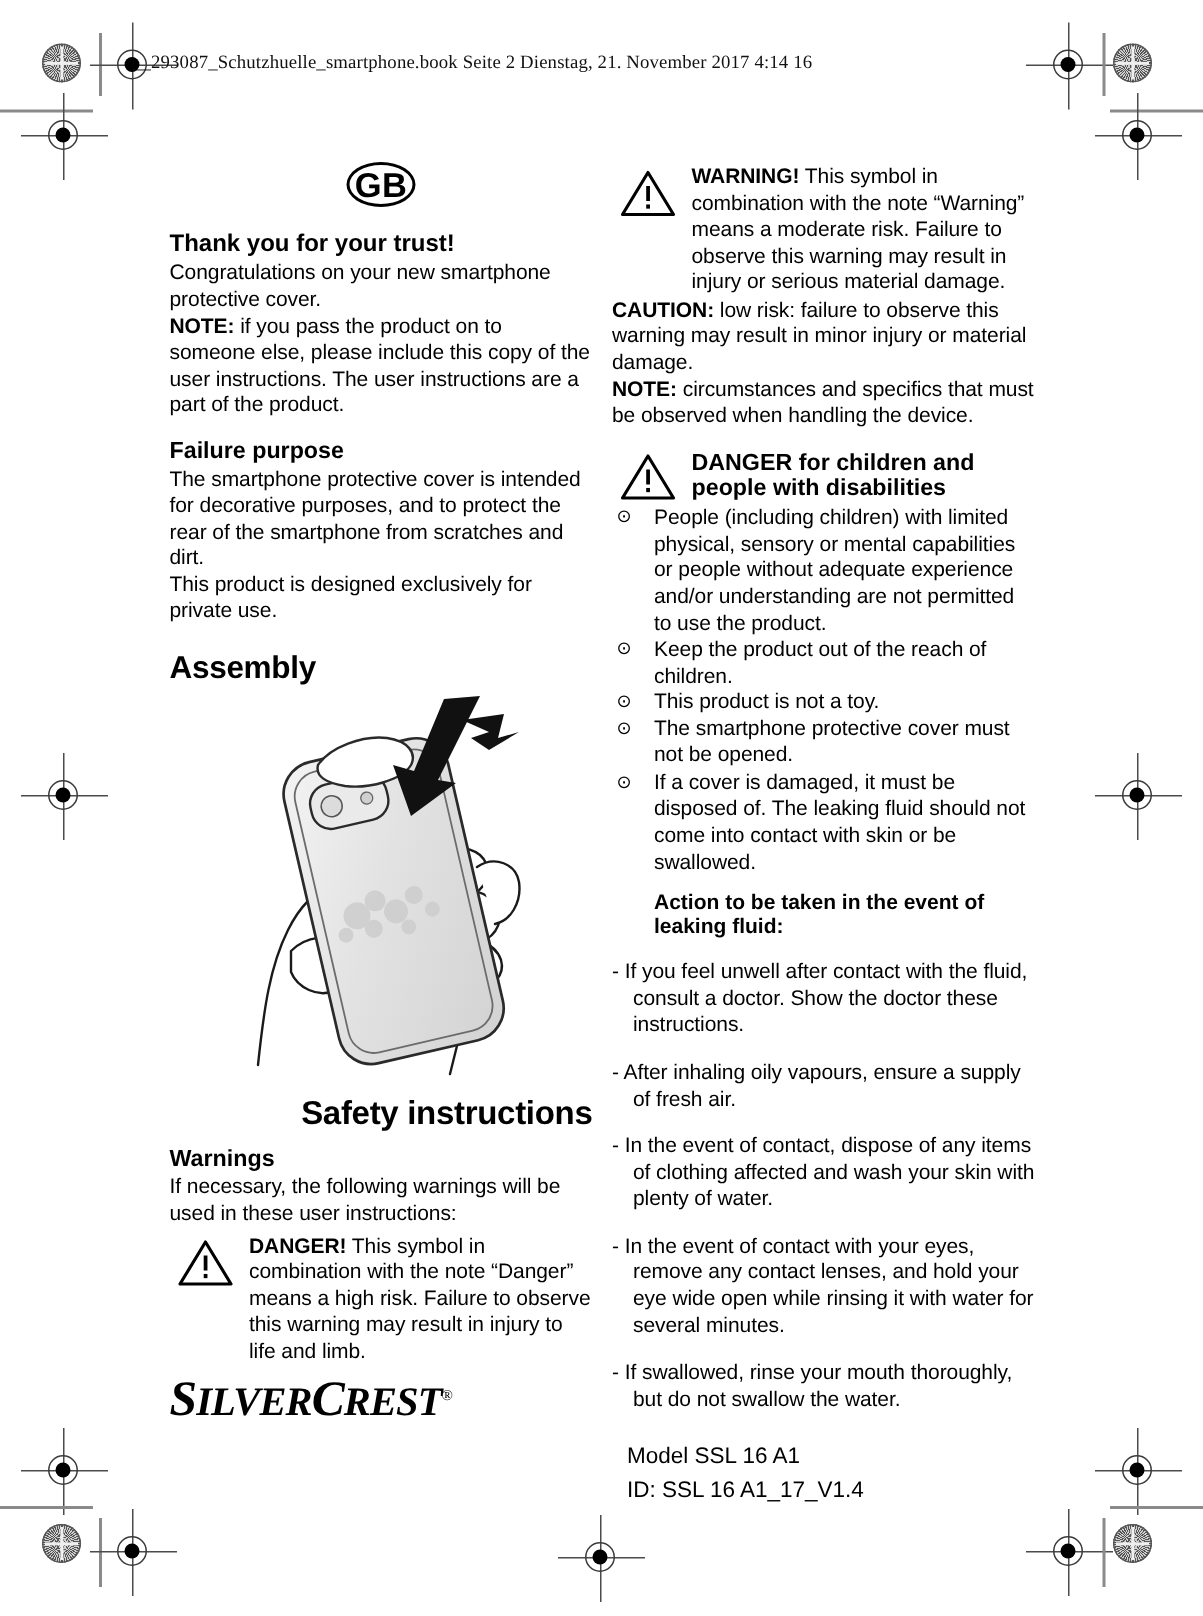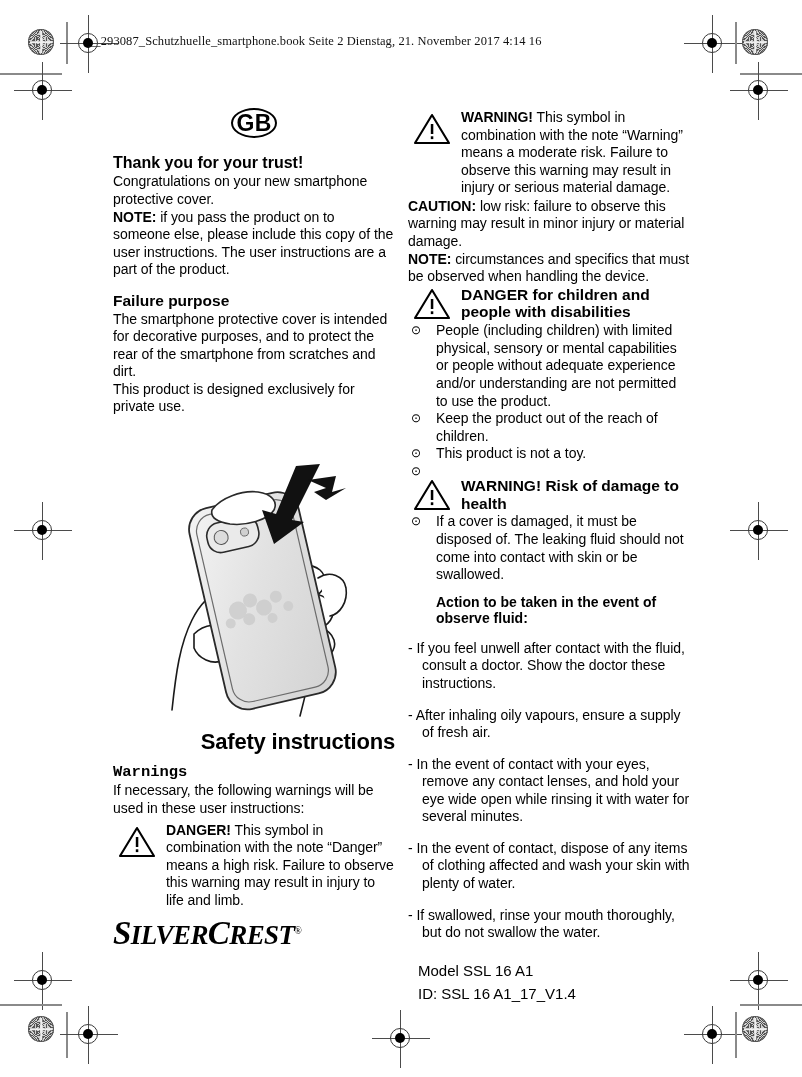--- a/index.html
+++ b/index.html
@@ -169,20 +169,21 @@
     <div class="gb-badge">GB</div>
 
     <h2 class="sub" style="margin-top:16px;font-size:16px;">Thank you for your trust!</h2>
     <p class="t">Congratulations on your new smartphone protective cover.</p>
     <p class="t"><b>NOTE:</b><span> if you pass the product on to someone else, please include this copy of the user instructions. The user instructions are a part of the product.</span></p>
 
     <h2 class="sub">Failure purpose</h2>
     <p class="t">The smartphone protective cover is intended for decorative purposes, and to protect the rear of the smartphone from scratches and dirt.</p>
     <p class="t">This product is designed exclusively for private use.</p>
 
+    <h1 class="sec" style="margin-top:18px;">Assembly</h1>
   </div>
 
   <div class="illus">
     <svg viewBox="0 0 240 268" width="240" height="268">
       <defs>
         <linearGradient id="caseg" x1="0" y1="0" x2="1" y2="1">
           <stop offset="0%" stop-color="#f4f4f4"></stop>
           <stop offset="45%" stop-color="#e2e2e2"></stop>
           <stop offset="100%" stop-color="#d2d2d2"></stop>
         </linearGradient>
@@ -231,21 +232,21 @@
       </g>
 
       <g fill="#111111">
         <path d="M158 22 L186 18 L182 34 L196 30 L176 42 L164 34 L176 30 Z"></path>
       </g>
     </svg>
   </div>
 
   <div class="col" style="left:113px;top:730px;">
     <h1 class="sec" style="margin-top:0;font-size:22px;text-align:right;">Safety instructions</h1>
-    <h2 class="sub" style="margin-top:9px;font-family:Liberation Mono, monospace;">Warnings</h2>
+    <h2 class="sub" style="margin-top:9px;">Warnings</h2>
     <p class="t">If necessary, the following warnings will be used in these user instructions:</p>
 
     <div class="warnblock">
       <span class="tri">
         <svg viewBox="0 0 40 34" width="40" height="34">
           <path d="M20 3 L37 31 L3 31 Z" fill="none" stroke="#000" stroke-width="2.1" stroke-linejoin="round"></path>
           <rect x="18.8" y="12" width="2.5" height="10" fill="#000"></rect>
           <rect x="18.8" y="24.3" width="2.5" height="2.8" fill="#000"></rect>
         </svg>
       </span>
@@ -262,60 +263,50 @@
           <rect x="18.8" y="12" width="2.5" height="10" fill="#000"></rect>
           <rect x="18.8" y="24.3" width="2.5" height="2.8" fill="#000"></rect>
         </svg>
       </span>
       <p class="t"><b>WARNING!</b><span> This symbol in combination with the note “Warning” means a moderate risk. Failure to observe this warning may result in injury or serious material damage.</span></p>
     </div>
 
     <p class="t" style="margin-top:1px;"><b>CAUTION:</b><span> low risk: failure to observe this warning may result in minor injury or material damage.</span></p>
     <p class="t"><b>NOTE:</b><span> circumstances and specifics that must be observed when handling the device.</span></p>
 
-    <div class="warnblock hdr" style="margin-top:0;">
+    <div class="warnblock hdr" style="margin-top:14px;">
       <span class="tri">
         <svg viewBox="0 0 40 34" width="40" height="34">
           <path d="M20 3 L37 31 L3 31 Z" fill="none" stroke="#000" stroke-width="2.1" stroke-linejoin="round"></path>
           <rect x="18.8" y="12" width="2.5" height="10" fill="#000"></rect>
           <rect x="18.8" y="24.3" width="2.5" height="2.8" fill="#000"></rect>
         </svg>
       </span>
       <h2 class="sub">DANGER for children and people with disabilities</h2>
     </div>
 
     <ul class="bul" style="margin-top:1px;">
       <li><span class="bl">⊙</span><span>People (including children) with limited physical, sensory or mental capabilities or people without adequate experience and/or understanding are not permitted to use the product.</span></li>
       <li><span class="bl">⊙</span><span>Keep the product out of the reach of children.</span></li>
       <li><span class="bl">⊙</span><span>This product is not a toy.</span></li>
-      <li><span class="bl">⊙</span></li>
+      <li><span class="bl">⊙</span><span>The smartphone protective cover must not be opened.</span></li>
     </ul>
 
-    <div class="warnblock hdr" style="margin-top:14px;">
-      <span class="tri">
-        <svg viewBox="0 0 40 34" width="40" height="34">
-          <path d="M20 3 L37 31 L3 31 Z" fill="none" stroke="#000" stroke-width="2.1" stroke-linejoin="round"></path>
-          <rect x="18.8" y="12" width="2.5" height="10" fill="#000"></rect>
-          <rect x="18.8" y="24.3" width="2.5" height="2.8" fill="#000"></rect>
-        </svg>
-      </span>
-      <h2 class="sub">WARNING! Risk of damage to health</h2>
-    </div>
 
     <ul class="bul" style="margin-top:1px;">
       <li><span class="bl">⊙</span><span>If a cover is damaged, it must be disposed of. The leaking fluid should not come into contact with skin or be swallowed.</span></li>
     </ul>
 
-    <h3 class="subsub indent-note">Action to be taken in the event of observe fluid:</h3>
+    <h3 class="subsub indent-note">Action to be taken in the event of leaking fluid:</h3>
 
     <div style="margin-top:1px;">
       <p class="hang"><span>-</span> <span>If you feel unwell after contact with the fluid, consult a doctor. Show the doctor these instructions.</span></p>
       <p class="hang"><span>-</span> <span>After inhaling oily vapours, ensure a supply of fresh air.</span></p>
+      <p class="hang"><span>-</span> <span>In the event of contact, dispose of any items of clothing affected and wash your skin with plenty of water.</span></p>
       <p class="hang"><span>-</span> <span>In the event of contact with your eyes, remove any contact lenses, and hold your eye wide open while rinsing it with water for several minutes.</span></p>
-      <p class="hang"><span>-</span> <span>In the event of contact, dispose of any items of clothing affected and wash your skin with plenty of water.</span></p>
       <p class="hang"><span>-</span> <span>If swallowed, rinse your mouth thoroughly, but do not swallow the water.</span></p>
     </div>
   </div>
 
   <div class="brand"><span class="big">S</span><span>ILVER</span><span class="big">C</span><span>REST</span><span class="reg">®</span></div>
 
   <div class="model">
     <div>Model SSL 16 A1</div>
     <div>ID: SSL 16 A1_17_V1.4</div>
   </div>

